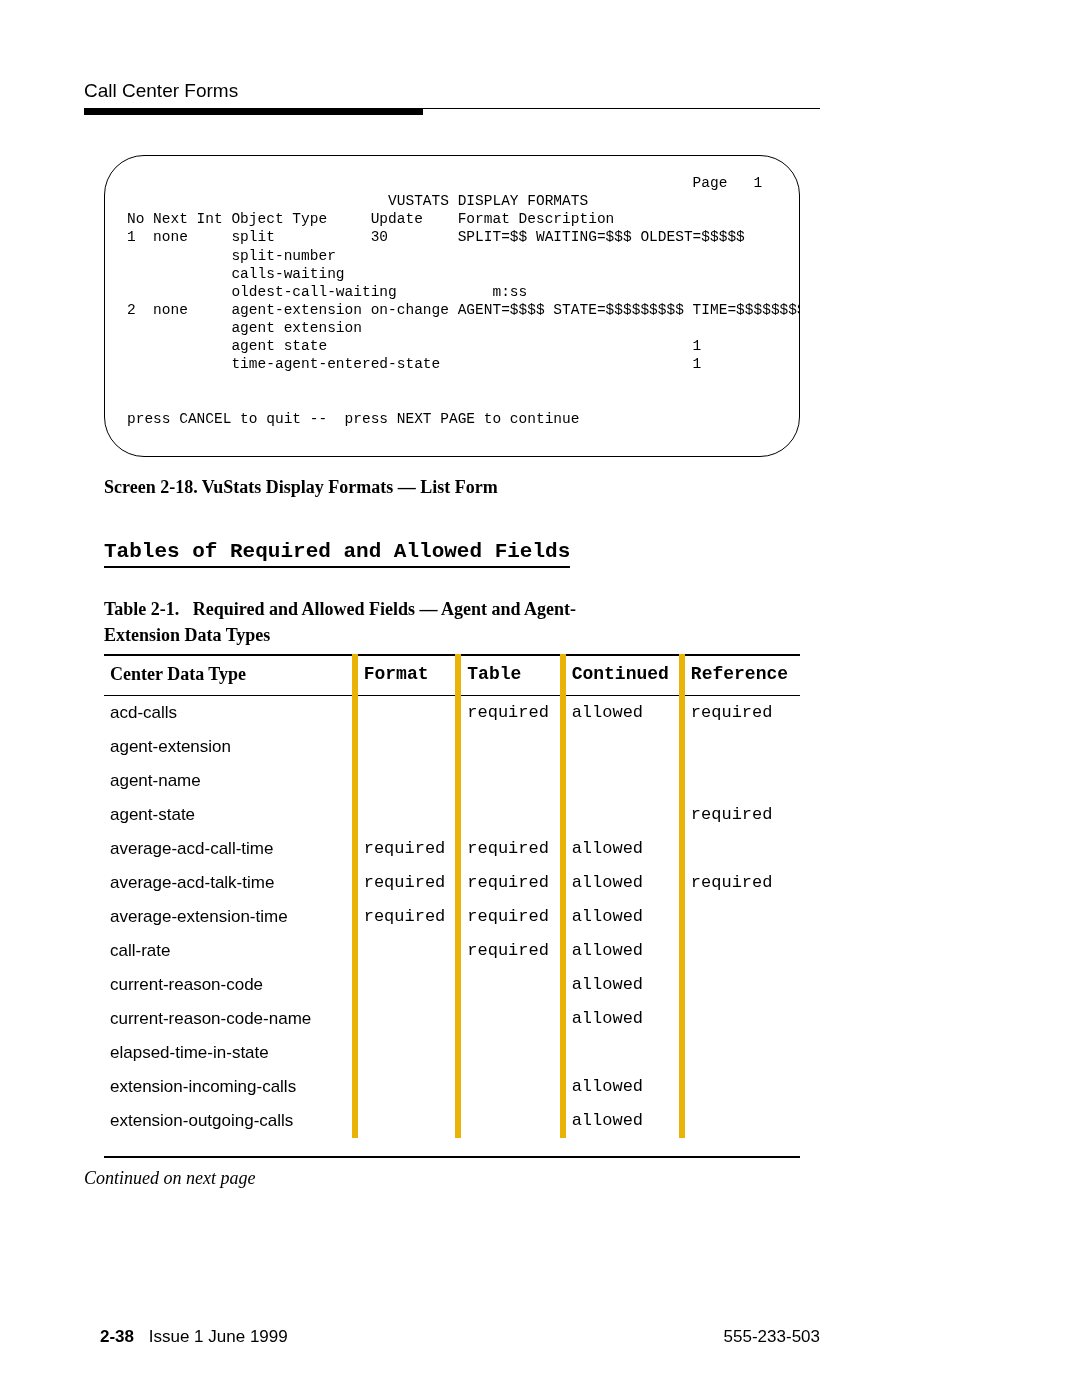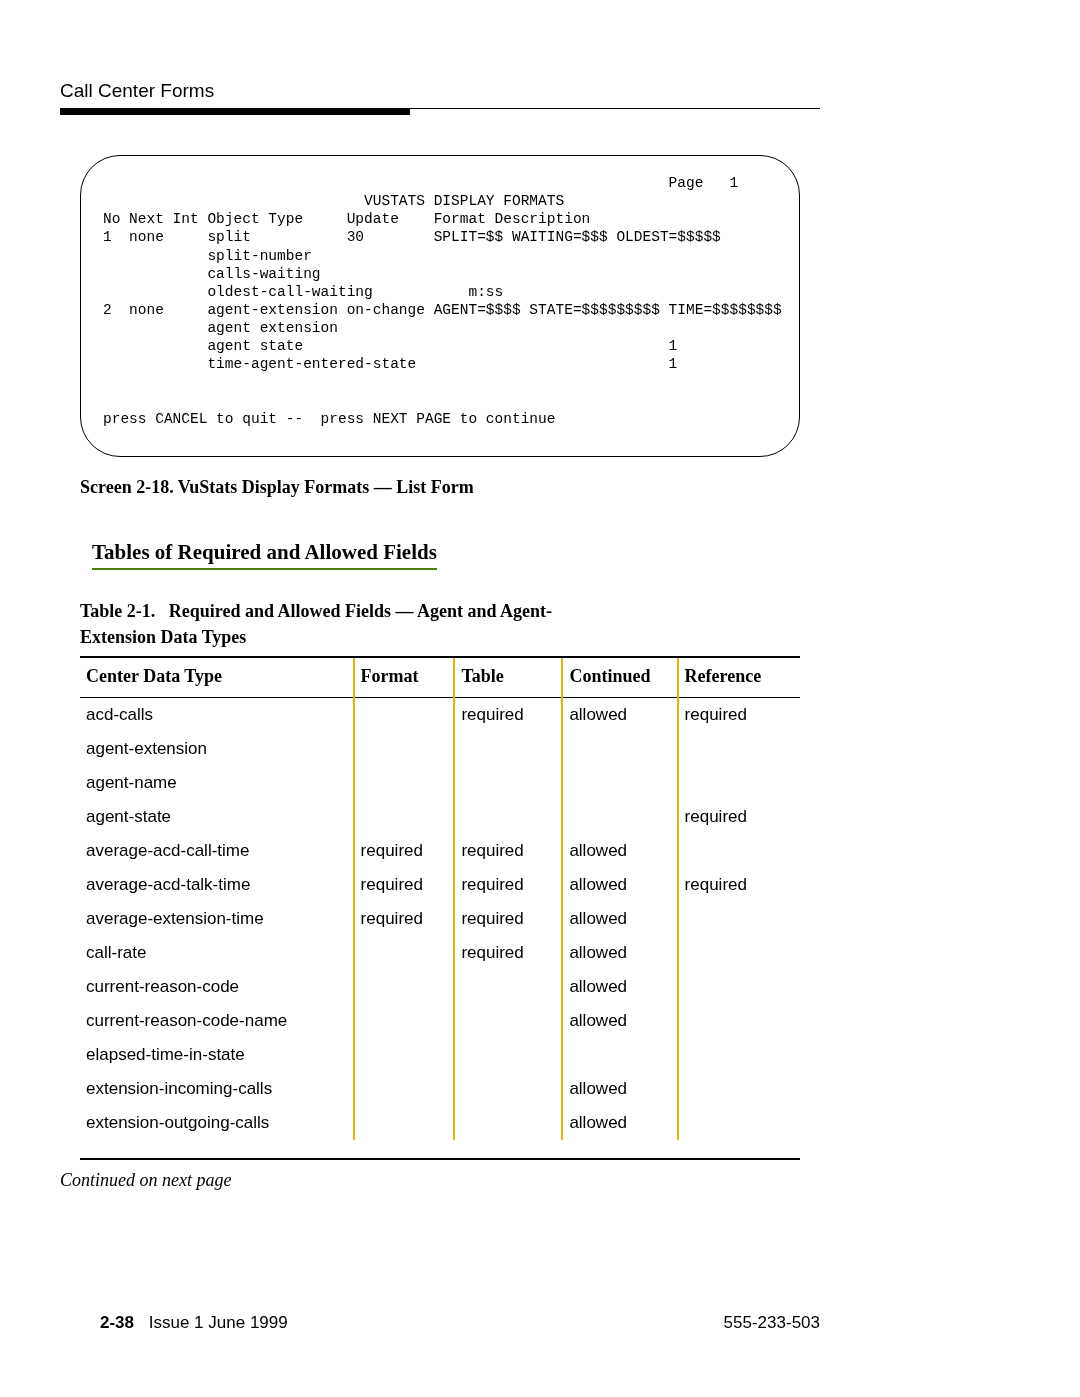--- a/index.html
+++ b/index.html
@@ -7,21 +7,21 @@
     padding: 0;
     background: #fff;
     font-family: "Times New Roman", Times, serif;
     color: #000;
   }
   .page {
     width: 920px;
     height: 1397px;
     position: relative;
     box-sizing: border-box;
-    padding: 80px 100px 60px 60px;
+    padding: 80px 100px 60px 84px;
   }
   .running-head {
     font-family: Arial, Helvetica, sans-serif;
     font-size: 19px;
     margin-bottom: 6px;
   }
   .thin-rule {
     border: none;
     border-top: 1px solid #000;
     margin: 2px 0 0 0;
@@ -43,27 +43,27 @@
     white-space: pre;
     overflow: hidden;
   }
   .caption {
     font-family: "Times New Roman", Times, serif;
     font-weight: bold;
     font-size: 18px;
     margin: 20px 0 34px 20px;
   }
   .section-heading {
-    font-family: Liberation Serif, serif;
+    font-family: Liberation Mono, monospace;
     font-weight: bold;
     font-size: 21px;
     display: inline-block;
-    border-bottom: 2px solid #4d7c0f;
+    border-bottom: 2px solid #000000;
     padding-bottom: 3px;
-    margin: 8px 0 28px 32px;
+    margin: 8px 0 28px 20px;
   }
   .table-caption {
     font-family: "Times New Roman", Times, serif;
     font-weight: bold;
     font-size: 18px;
     margin: 0 0 6px 20px;
     line-height: 1.45;
     max-width: 540px;
   }
   .tbl-wrap {
@@ -79,21 +79,22 @@
     font-family: "Times New Roman", Times, serif;
     font-weight: bold;
     font-size: 18px;
     text-align: left;
     padding: 8px 10px 10px 6px;
     border-top: 2px solid #000;
     border-bottom: 1px solid #000;
   }
   table.data thead th + th,
   table.data tbody td + td {
-    border-left: 2px solid #eab308;
+    border-left: 6px solid #eab308;
+    font-family: Liberation Mono, monospace;
   }
   table.data tbody td {
     padding: 7px 10px 7px 6px;
     vertical-align: top;
   }
   .table-end-rule {
     border: none;
     border-top: 2px solid #000;
     margin: 18px 20px 10px 20px;
   }
@@ -101,21 +102,21 @@
     font-style: italic;
     text-align: left;
     margin: 8px 24px 0 0;
     font-size: 18px;
     font-family: "Times New Roman", Times, serif;
   }
   .footer {
     position: absolute;
     left: 100px;
     right: 100px;
-    bottom: 64px;
+    bottom: 50px;
     display: flex;
     justify-content: space-between;
     font-family: Arial, Helvetica, sans-serif;
     font-size: 17px;
   }
   .footer .pgnum {
     font-weight: bold;
     margin-right: 10px;
   }
 </style>

